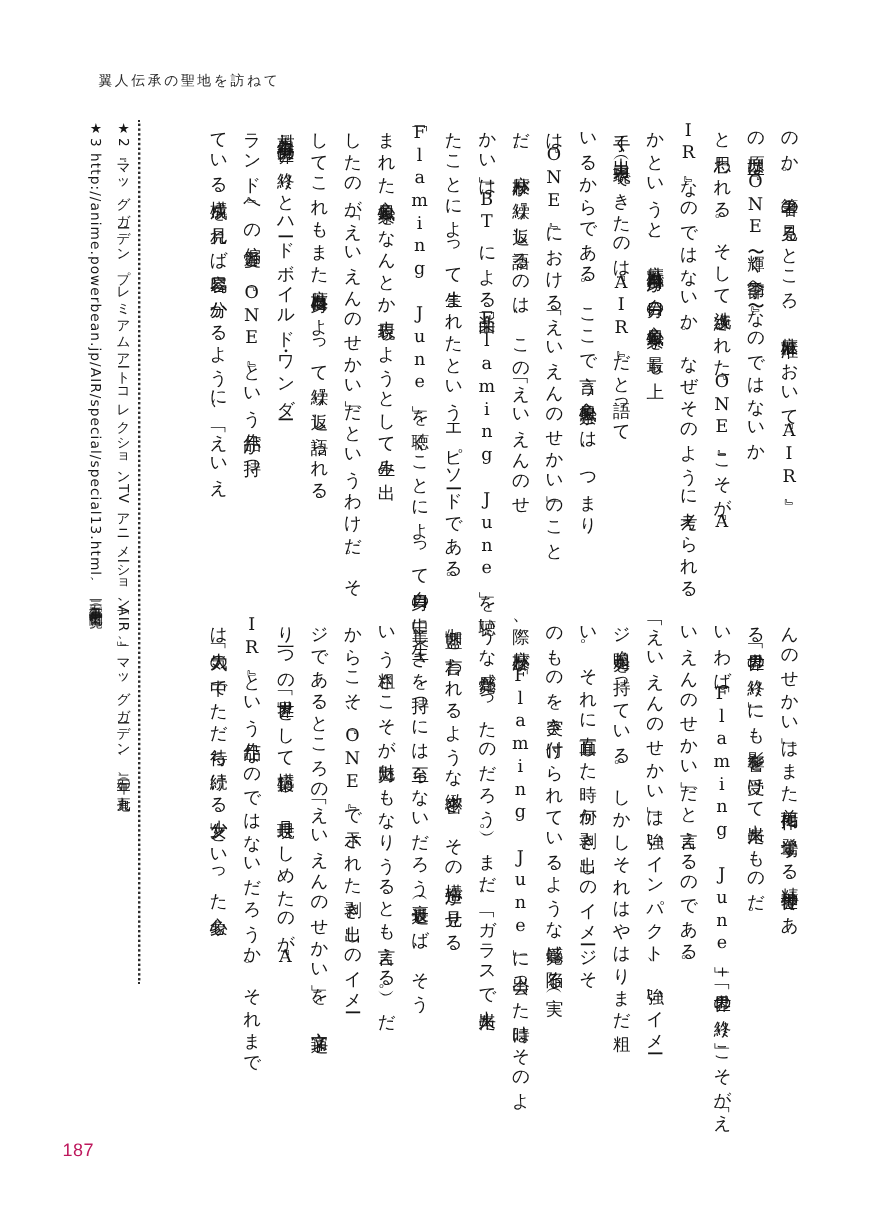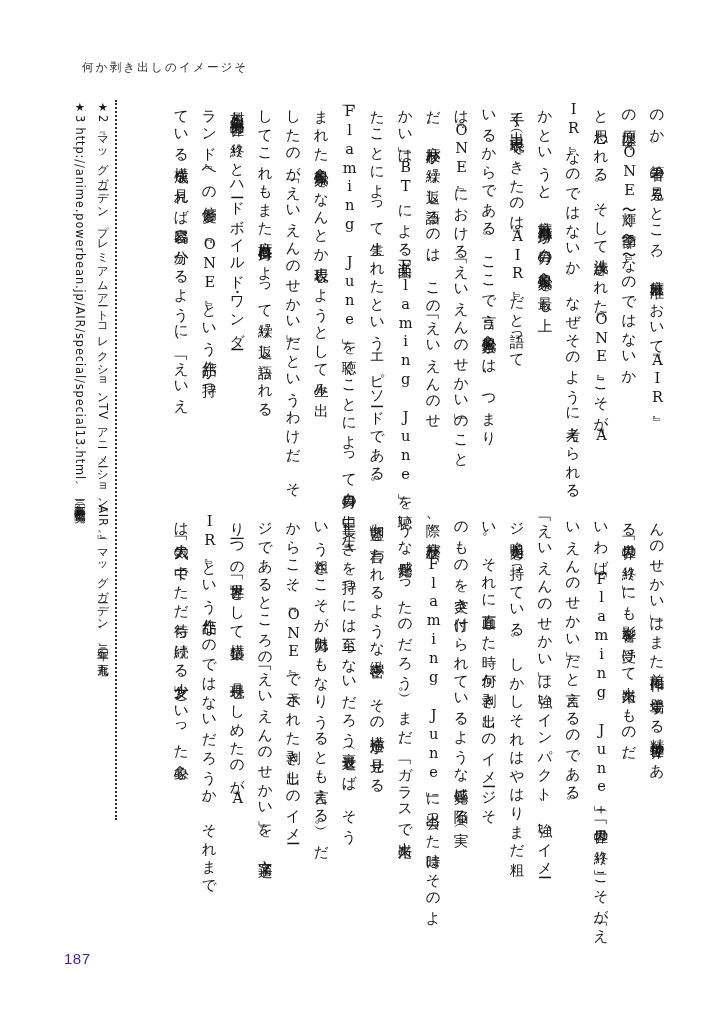--- a/index.html
+++ b/index.html
@@ -30,25 +30,25 @@
     font-size: 11.5px;
     letter-spacing: 2.2px;
     color: #2a2a2a;
     font-family: "DejaVu Serif", "Liberation Serif", serif;
     white-space: nowrap;
   }
 
   
   .folio {
     position: absolute;
-    left: 64px;
+    left: 52px;
     top: 950px;
     font-size: 15px;
     letter-spacing: 0.5px;
-    color: #4c1d95;
+    color: #be185d;
     font-family: "Liberation Sans", sans-serif;
   }
 
   
   .vcols {
     position: absolute;
     display: flex;
     flex-direction: row-reverse;
     align-items: flex-start;
     justify-content: flex-start;
@@ -123,21 +123,21 @@
     font-size: 11.4px;
   }
   #fn-2 { height: 660px; }
   #fn-3 { height: 700px; }
 </style>
 </head>
 <body>
 
 <div class="page">
 
-  <div class="running-header">何か剥き出しのイメージそ</div>
+  <div class="running-header">翼人伝承の聖地を訪ねて</div>
 
   <div class="vcols" id="block-upper">
       <div class="vcol">のか。筆者の見るところ、麻枝准において『AIR』</div>
       <div class="vcol">の原型は『ONE〜輝く季節へ〜』なのではないか</div>
       <div class="vcol">と思われる。そして洗練された『ONE』こそが『A</div>
       <div class="vcol">IR』なのではないか。なぜそのように考えられる</div>
       <div class="vcol">かというと、麻枝准自身が自分の心象風景を最も上</div>
       <div class="vcol">手く出力（表現）できたのは『AIR』だと語って</div>
       <div class="vcol">いるからである。ここで言う心象風景とは、つまり</div>
       <div class="vcol">は『ONE』における「えいえんのせかい」のこと</div>

